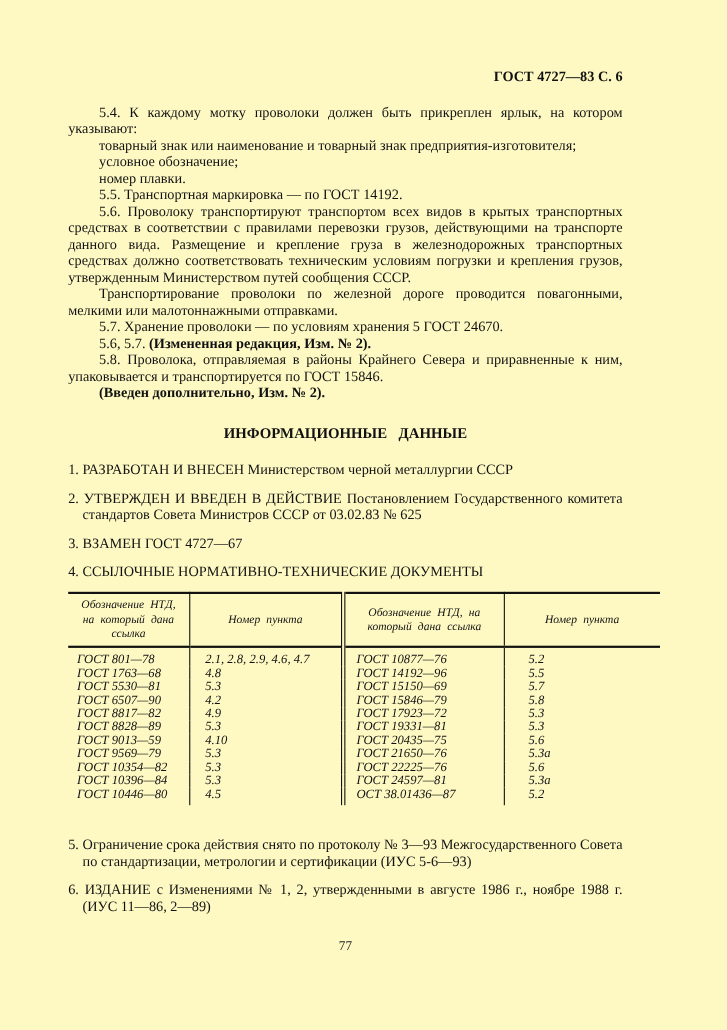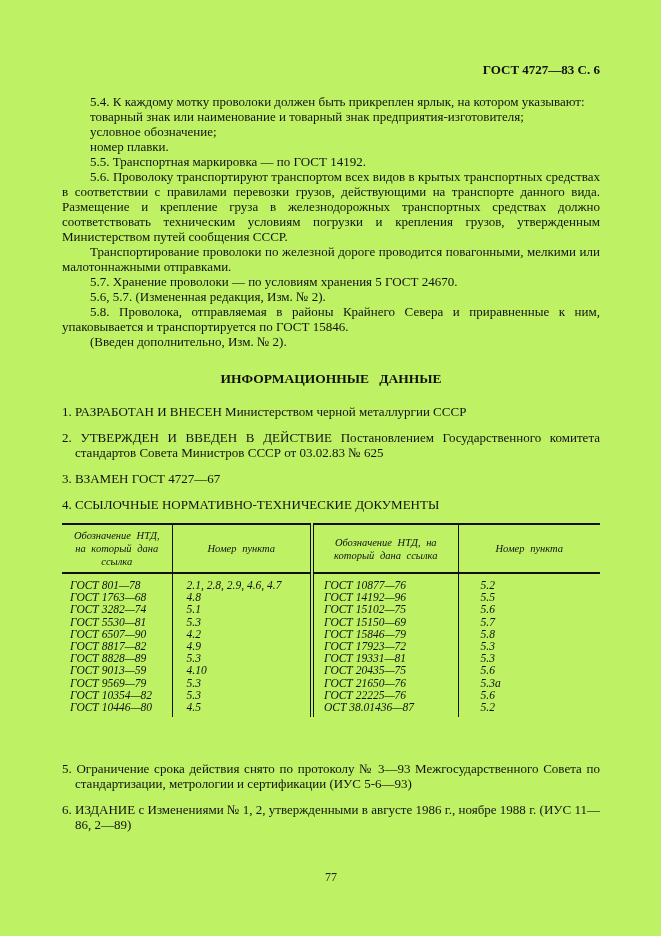--- a/index.html
+++ b/index.html
@@ -1,59 +1,59 @@
 <!DOCTYPE html>
 <html lang="ru"><head>
 <meta charset="utf-8">
 <style>
   html,body { margin:0; padding:0; background:#e8e8e8; }
   .page {
     position: relative;
     width: 661px; height: 936px;
     margin: 0 auto;
-    background: #bef264;
+    background: #fef9c3;
     color: #111111;
     font-family: "Liberation Serif", "DejaVu Serif", serif;
     box-sizing: border-box;
-    padding: 62px 61px 0 62px;
+    padding: 62px 95px 0 62px;
     overflow: hidden;
   }
   .gost-header {
     text-align: right;
     font-weight: bold;
     font-size: 13px;
     line-height: 15px;
     margin-bottom: 17px;
   }
   .body-text p.para {
     margin: 0;
     font-size: 13px;
     line-height: 15px;
     text-align: justify;
     text-indent: 28px;
   }
-  .bold { font-weight: normal; }
+  .bold { font-weight: bold; }
   .info-title {
     margin: 22px 0 17px 0;
     text-align: center;
     font-size: 13.5px;
     font-weight: bold;
     word-spacing: 7px;
     line-height: 16px;
   }
   .info-items .info-item {
     margin: 0 0 11px 0;
     font-size: 13px;
     line-height: 15px;
     font-weight: normal;
     text-align: justify;
     padding-left: 13px;
     text-indent: -13px;
   }
-  .info-items.after { margin-top: 44px; }
+  .info-items.after { margin-top: 28px; }
   table.ref-table {
     border-collapse: collapse;
     width: 100%;
     margin-top: 6px;
     border-top: 2px solid #111;
     table-layout: fixed;
     font-style: italic;
   }
   .ref-table th {
     font-weight: normal;
@@ -81,21 +81,21 @@
   .ref-table .bD { border-left: 4px double #111; }
   .ref-table td.c0 { padding-left: 8px; }
   .ref-table td.c1 { padding-left: 14px; }
   .ref-table td.c2 { padding-left: 10px; }
   .ref-table td.c3 { padding-left: 22px; }
   .ref-table tbody tr:first-child td { padding-top: 5px; }
   .ref-table tbody tr:last-child td { padding-bottom: 4px; }
   .page-number {
     text-align: center;
     font-size: 12px;
-    margin-top: 38px;
+    margin-top: 22px;
     color: #222;
   }
 </style>
 </head>
 <body>
 
 <div class="page">
 
   <div class="gost-header">ГОСТ 4727—83 С. 6</div>
 
@@ -144,26 +144,20 @@
           <td class="c2 bD">ГОСТ 10877—76</td>
           <td class="c3 bL">5.2</td>
         </tr>
         <tr>
           <td class="c0">ГОСТ 1763—68</td>
           <td class="c1 bL">4.8</td>
           <td class="c2 bD">ГОСТ 14192—96</td>
           <td class="c3 bL">5.5</td>
         </tr>
         <tr>
-          <td class="c0">ГОСТ 3282—74</td>
-          <td class="c1 bL">5.1</td>
-          <td class="c2 bD">ГОСТ 15102—75</td>
-          <td class="c3 bL">5.6</td>
-        </tr>
-        <tr>
           <td class="c0">ГОСТ 5530—81</td>
           <td class="c1 bL">5.3</td>
           <td class="c2 bD">ГОСТ 15150—69</td>
           <td class="c3 bL">5.7</td>
         </tr>
         <tr>
           <td class="c0">ГОСТ 6507—90</td>
           <td class="c1 bL">4.2</td>
           <td class="c2 bD">ГОСТ 15846—79</td>
           <td class="c3 bL">5.8</td>
@@ -192,20 +186,26 @@
           <td class="c2 bD">ГОСТ 21650—76</td>
           <td class="c3 bL">5.3а</td>
         </tr>
         <tr>
           <td class="c0">ГОСТ 10354—82</td>
           <td class="c1 bL">5.3</td>
           <td class="c2 bD">ГОСТ 22225—76</td>
           <td class="c3 bL">5.6</td>
         </tr>
         <tr>
+          <td class="c0">ГОСТ 10396—84</td>
+          <td class="c1 bL">5.3</td>
+          <td class="c2 bD">ГОСТ 24597—81</td>
+          <td class="c3 bL">5.3а</td>
+        </tr>
+        <tr>
           <td class="c0">ГОСТ 10446—80</td>
           <td class="c1 bL">4.5</td>
           <td class="c2 bD">ОСТ 38.01436—87</td>
           <td class="c3 bL">5.2</td>
         </tr>
       </tbody>
   </table>
 
   <div class="info-items after">
       <p class="info-item">5. Ограничение срока действия снято по протоколу № 3—93 Межгосударственного Совета по стандартизации, метрологии и сертификации (ИУС 5-6—93)</p>

